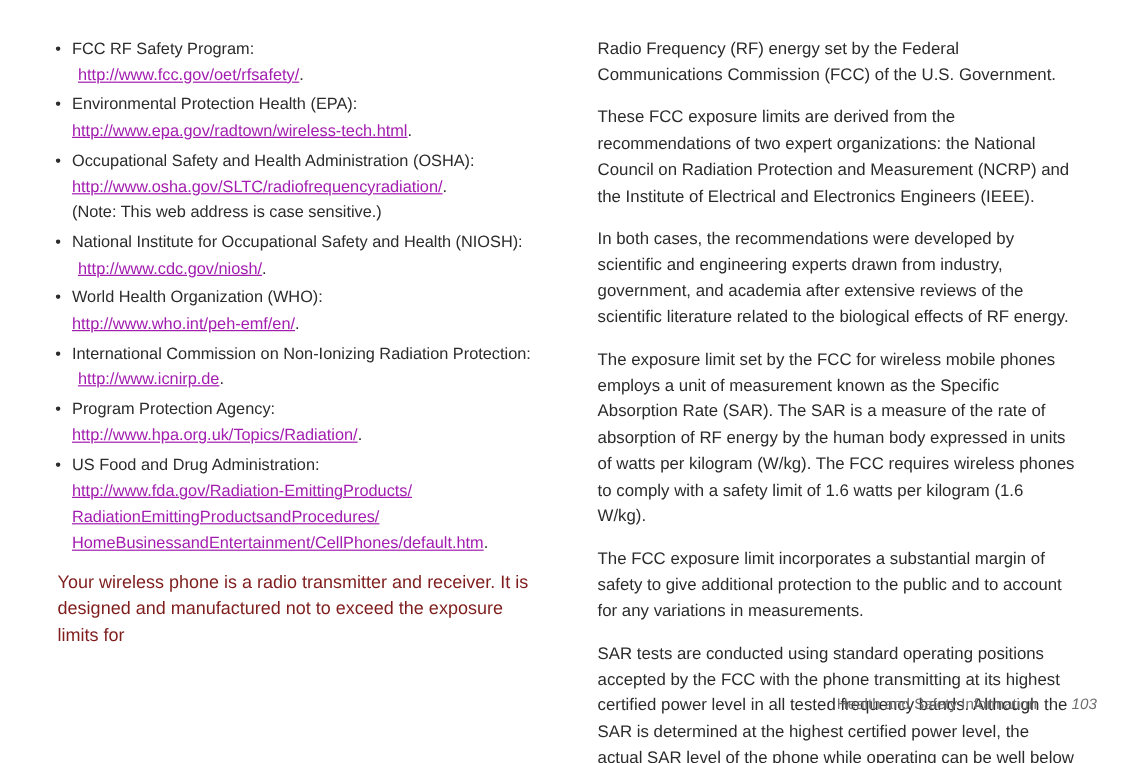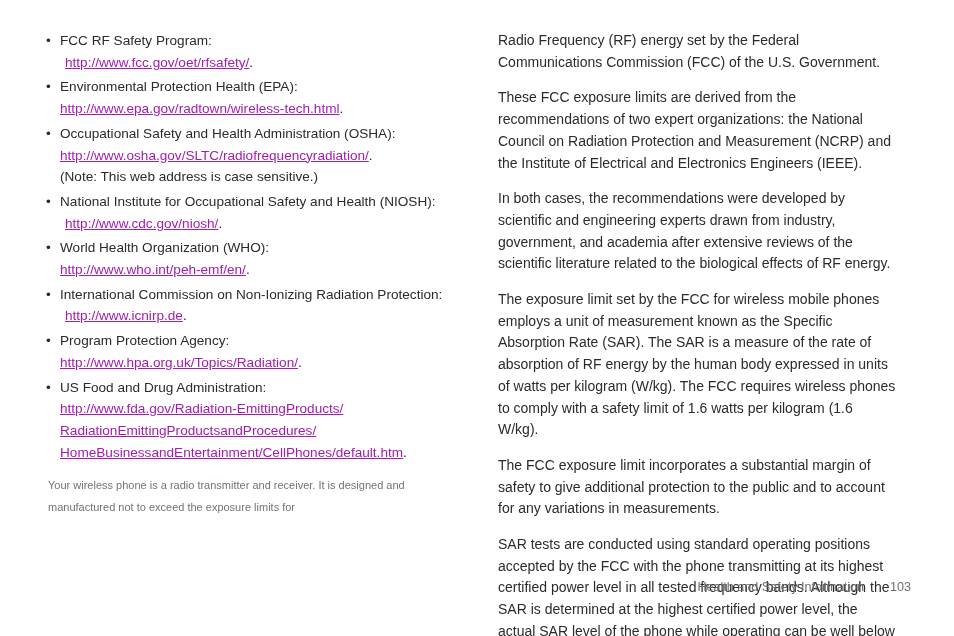--- a/index.html
+++ b/index.html
@@ -98,44 +98,45 @@
     font-size: 14px;
     line-height: 21.7px;
     color: #2b2b2b;
   }
   .body-para:last-child {
     margin-bottom: 0;
   }
   .intro-para {
     margin: 12px 0 0 0;
     padding-left: 4px;
-    font-size: 11px;
-    line-height: 21.7px;
-    color: #737373;
+    font-size: 15px;
+    line-height: 21.7px;
+    color: #7f1d1d;
   }
 
   
   .footer {
     position: absolute;
     left: 498px;
     right: 40px;
     top: 580px;
     height: 18px;
     display: flex;
     justify-content: flex-end;
     align-items: baseline;
     font-size: 12.6px;
     color: #6e6e6e;
   }
   .footer-title {
     margin-right: 26px;
   }
   .footer-pageno {
     min-width: 24px;
-    text-align: left;
+    text-align: right;
+    font-style: italic;
   }
 </style>
 </head>
 <body>
 
 <div class="page">
 
   <div class="column col-left">
 
     <ul class="res-list" id="res-list">

